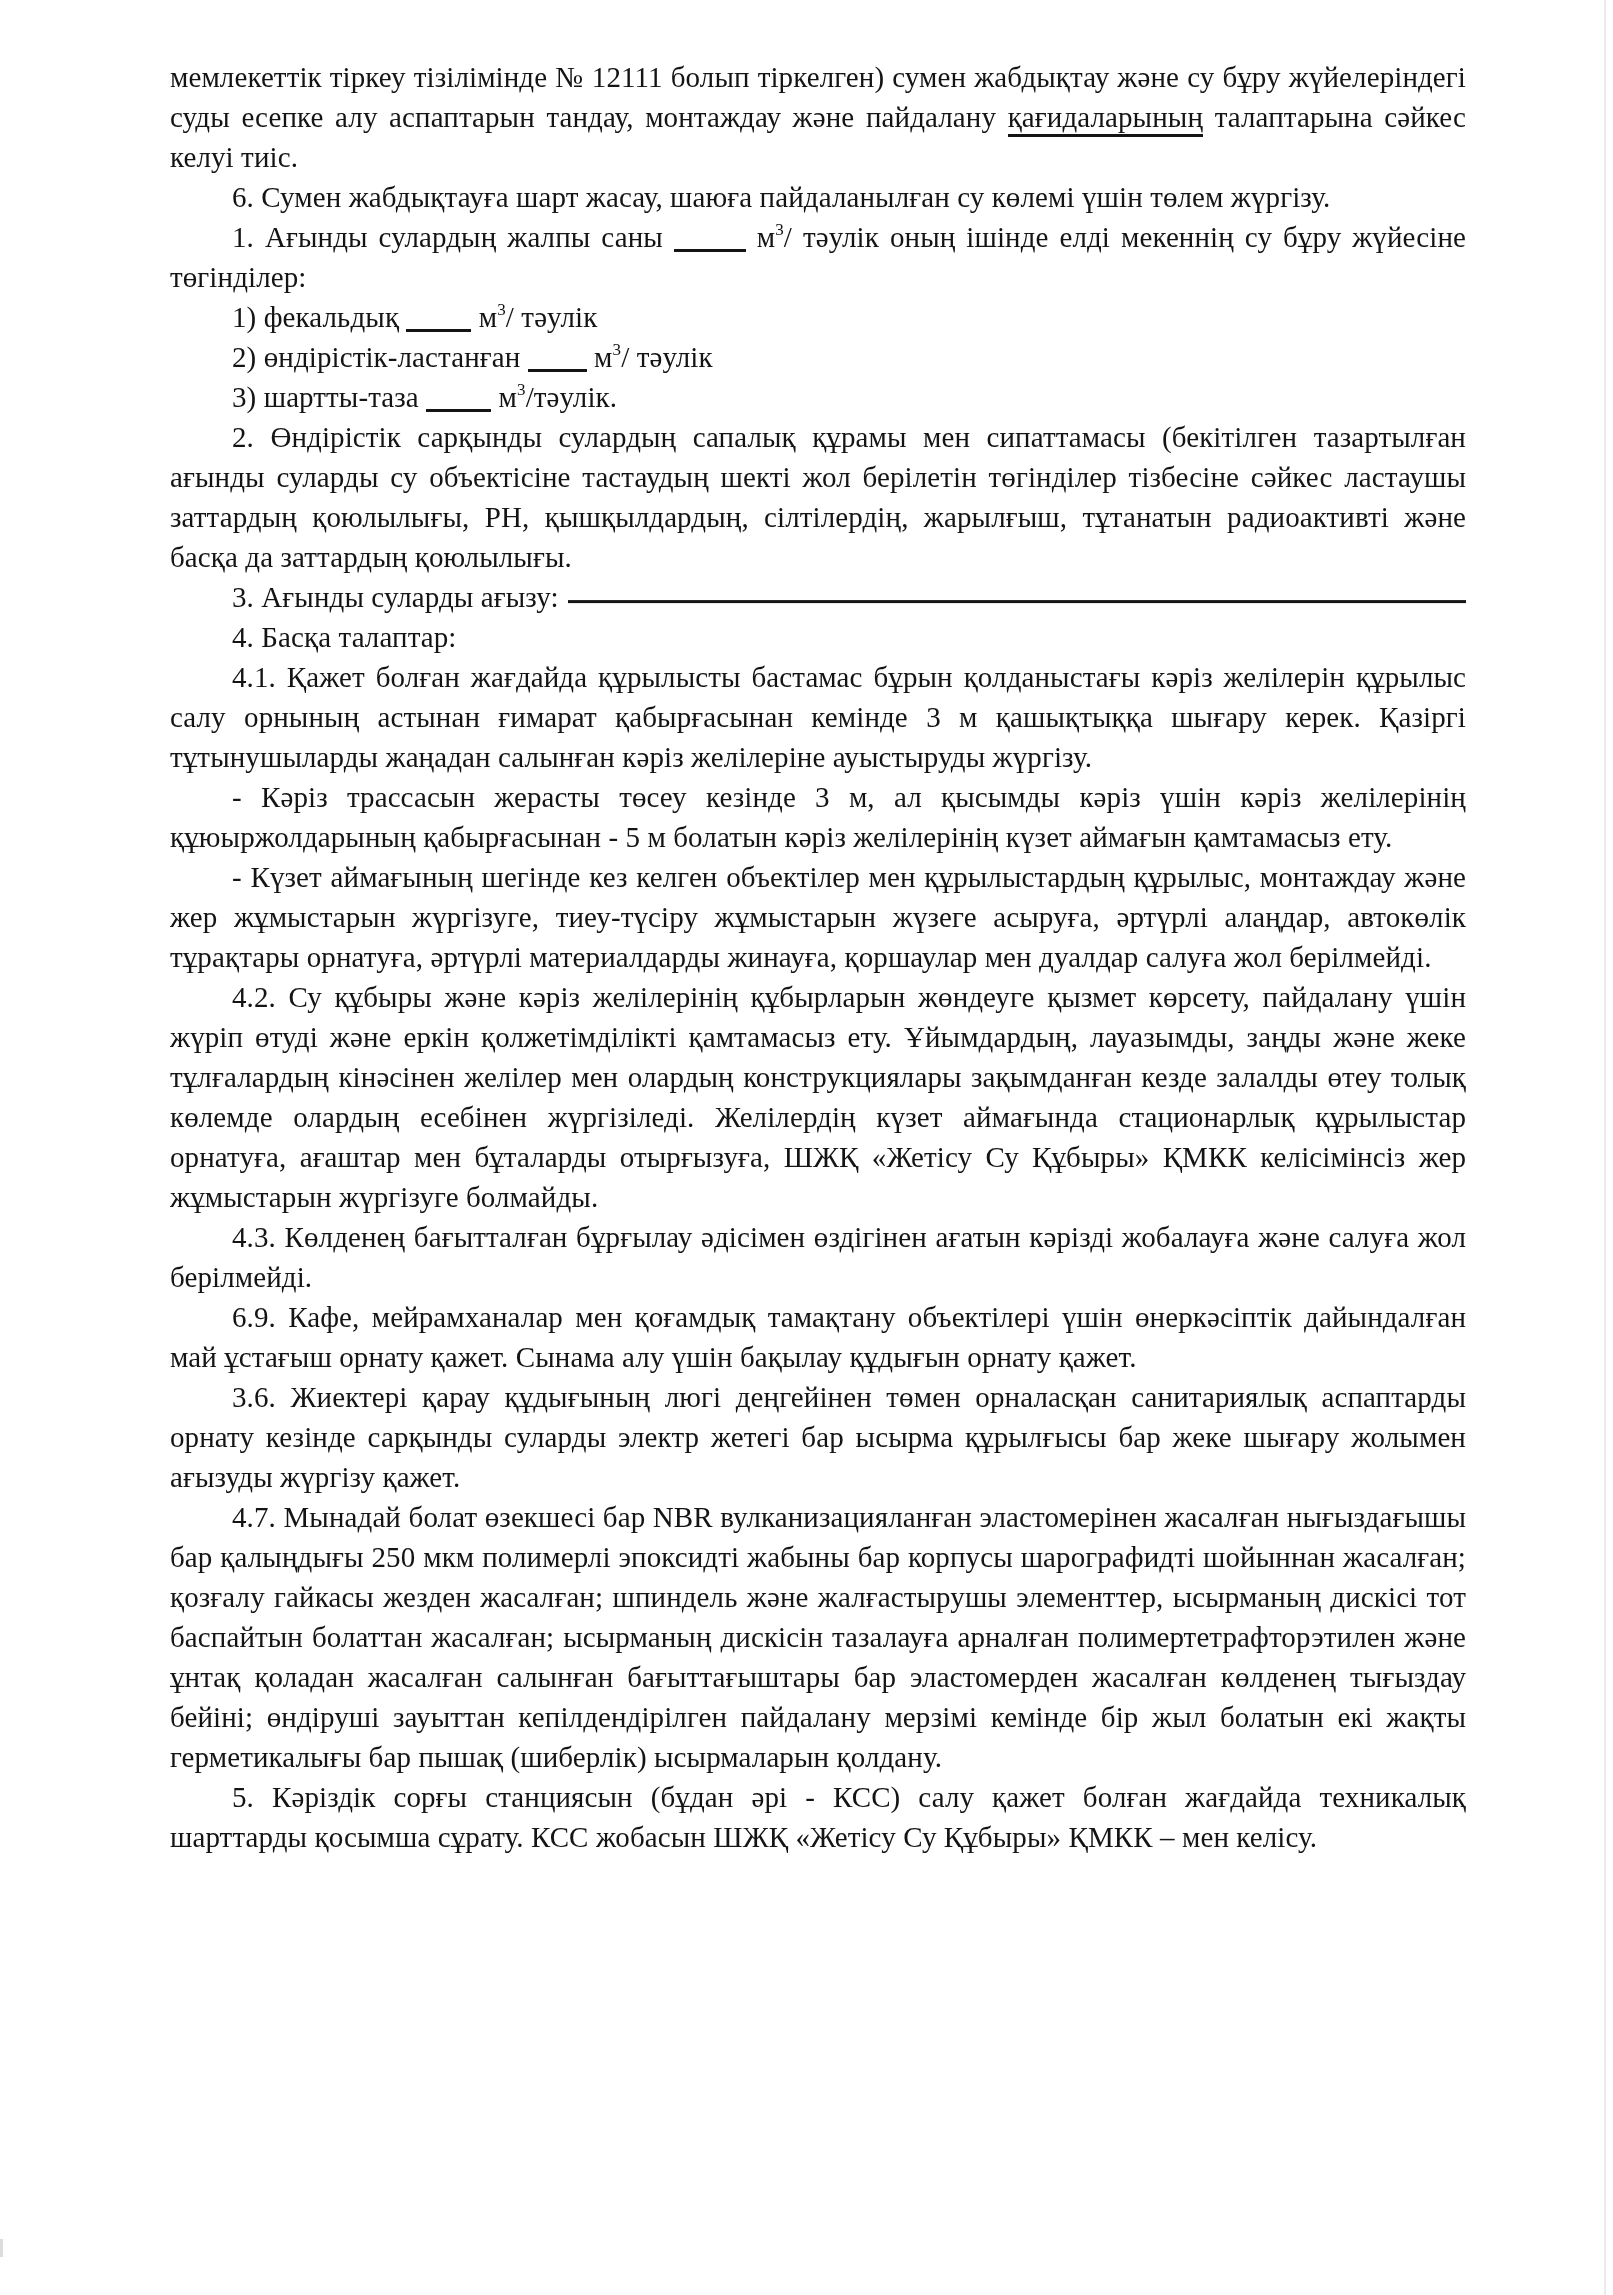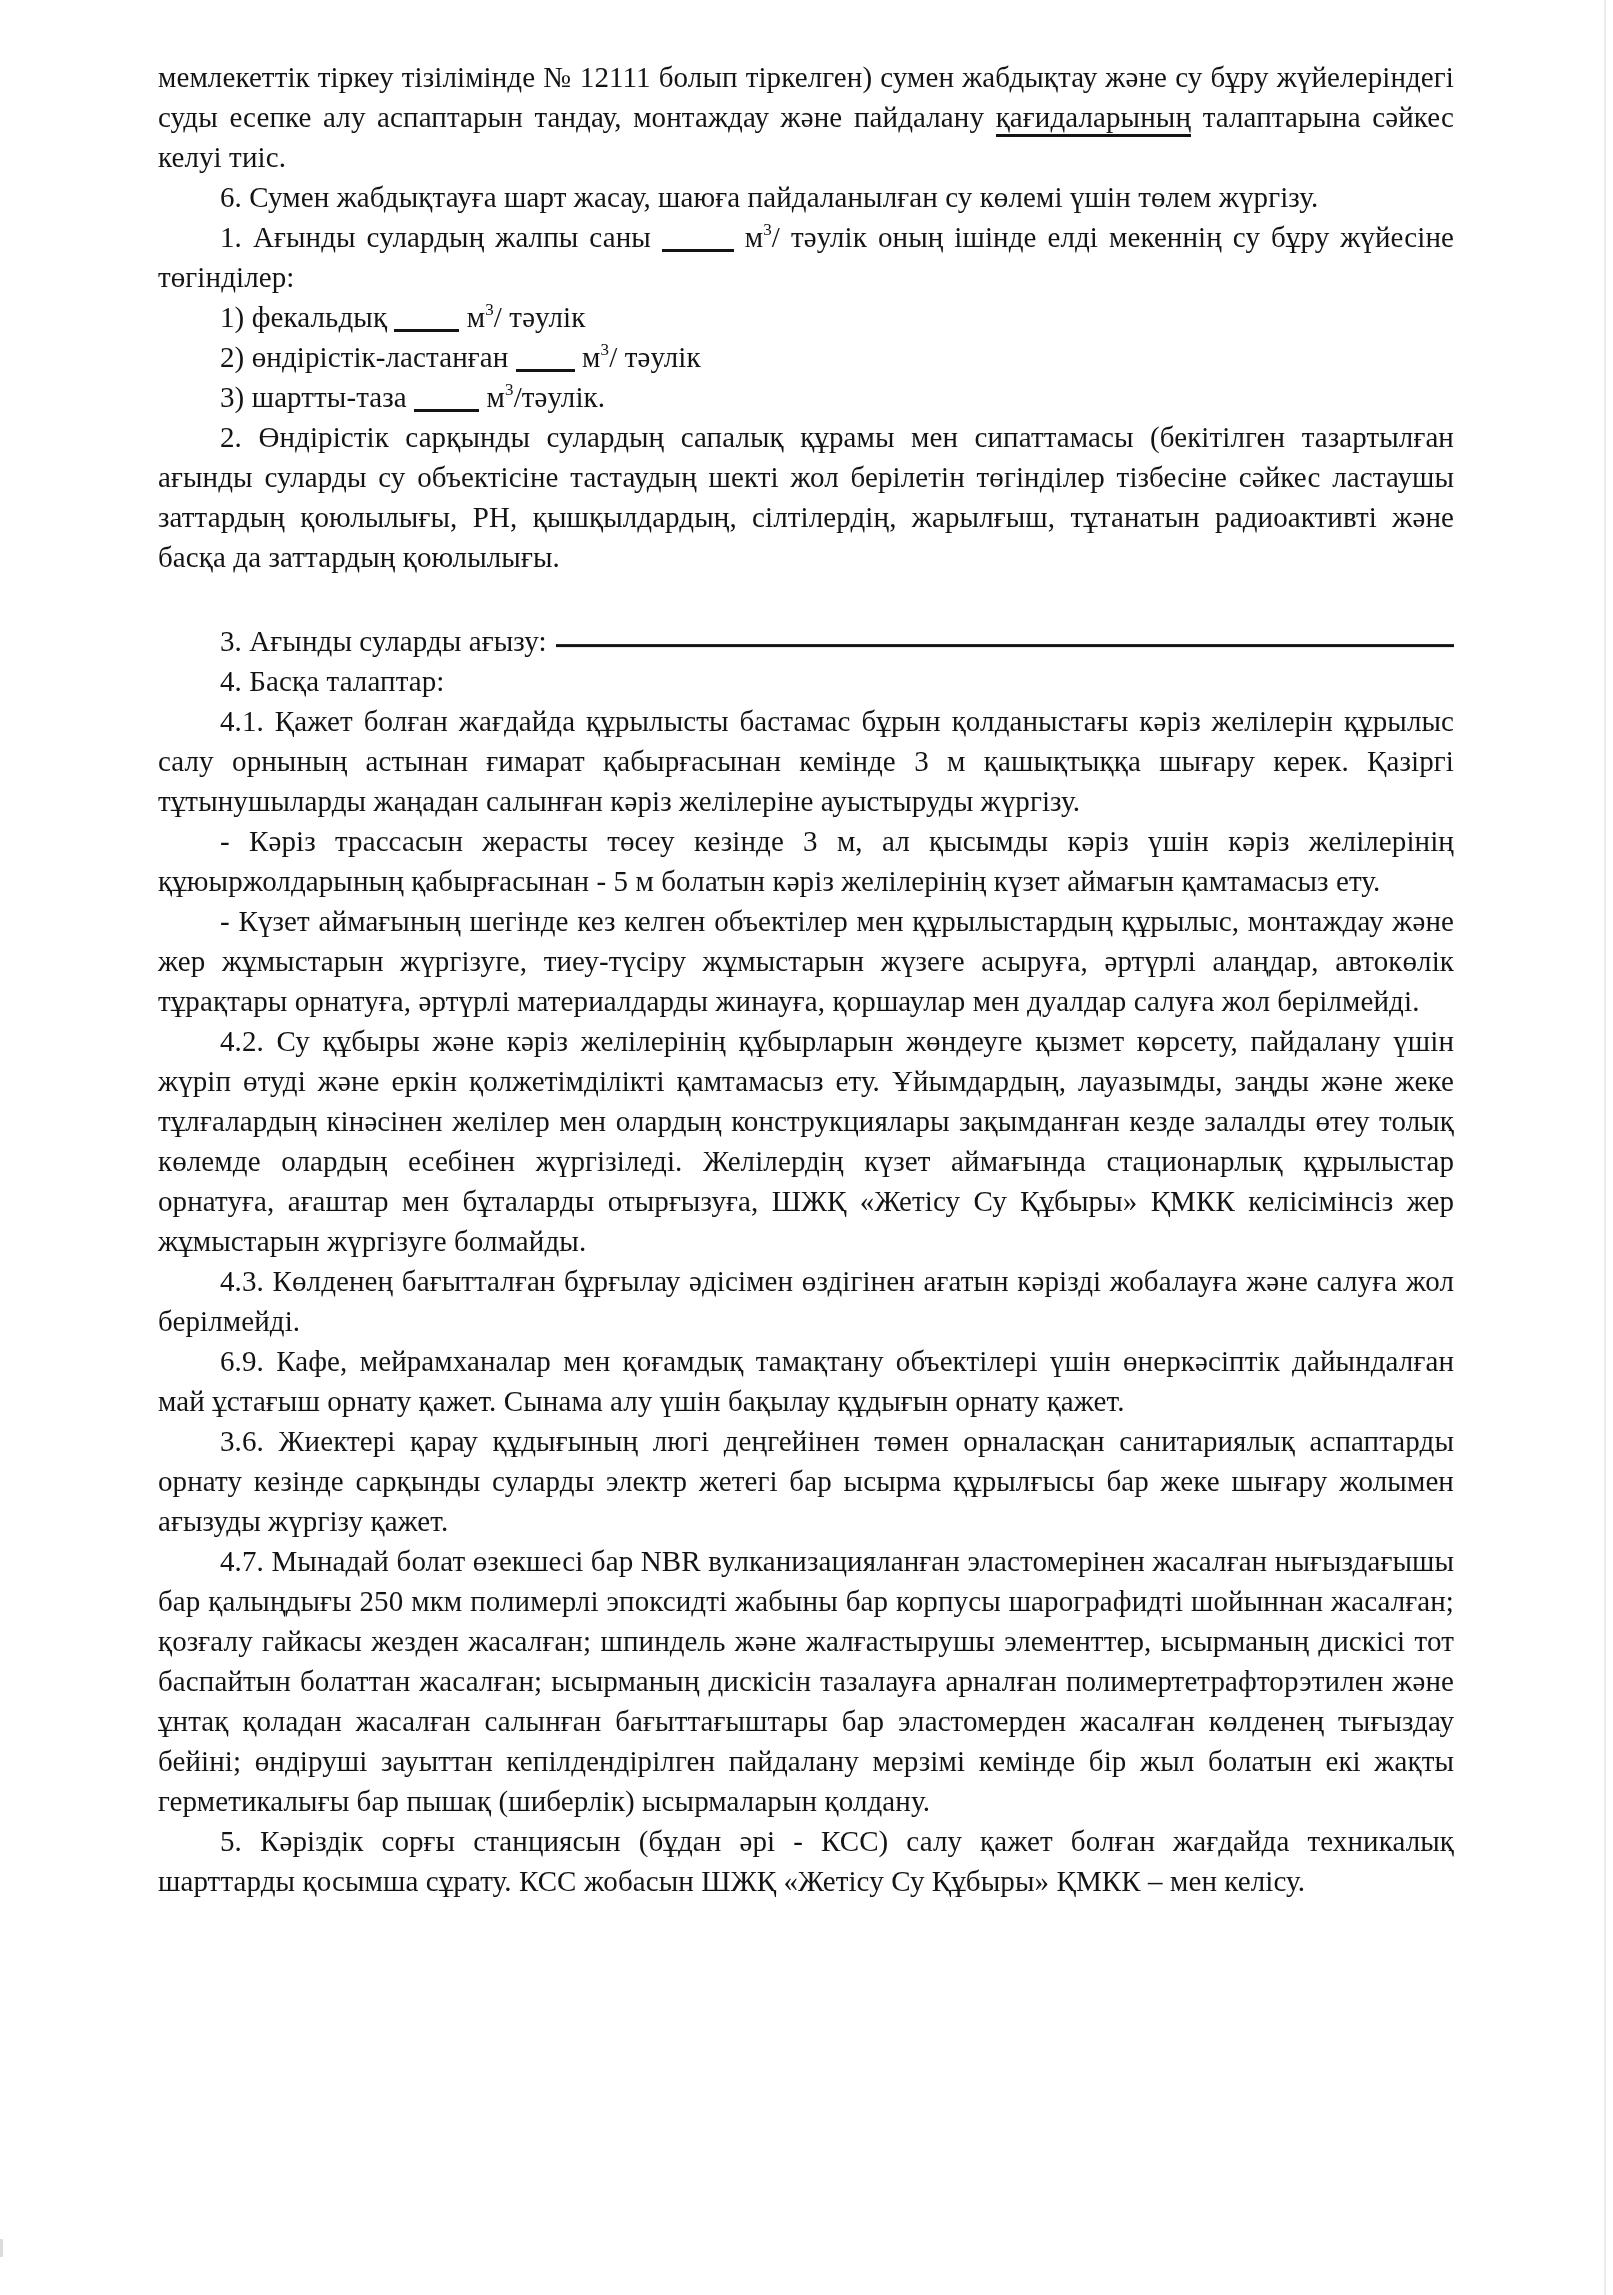--- a/index.html
+++ b/index.html
@@ -5,21 +5,21 @@
   html, body { margin: 0; padding: 0; background: #ffffff; }
   .page {
     position: relative;
     width: 1613px;
     height: 2295px;
     background: #ffffff;
     overflow: hidden;
   }
   .content {
     position: absolute;
-    left: 158px;
+    left: 170px;
     top: 57px;
     width: 1296px;
     font-family: "Liberation Serif", "DejaVu Serif", serif;
     font-size: 29px;
     line-height: 40px;
     color: #141414;
     letter-spacing: 0.1px;
   }
   p.para {
     margin: 0;
@@ -32,21 +32,20 @@
     text-indent: 0;
     font-weight: bold;
     margin: 73px 0 23.4px 0;
   }
   p.fill-row {
     display: flex;
     align-items: baseline;
     text-indent: 0;
     padding-left: 62px;
     text-align: center;
-    margin-top: 44px;
   }
   p.fill-row .nw { white-space: nowrap; }
   .b { font-weight: normal; }
   .u {
     border-bottom: 3.3px solid #141414;
     padding-bottom: 0.7px;
   }
   .blank {
     display: inline-block;
     height: 19.5px;

